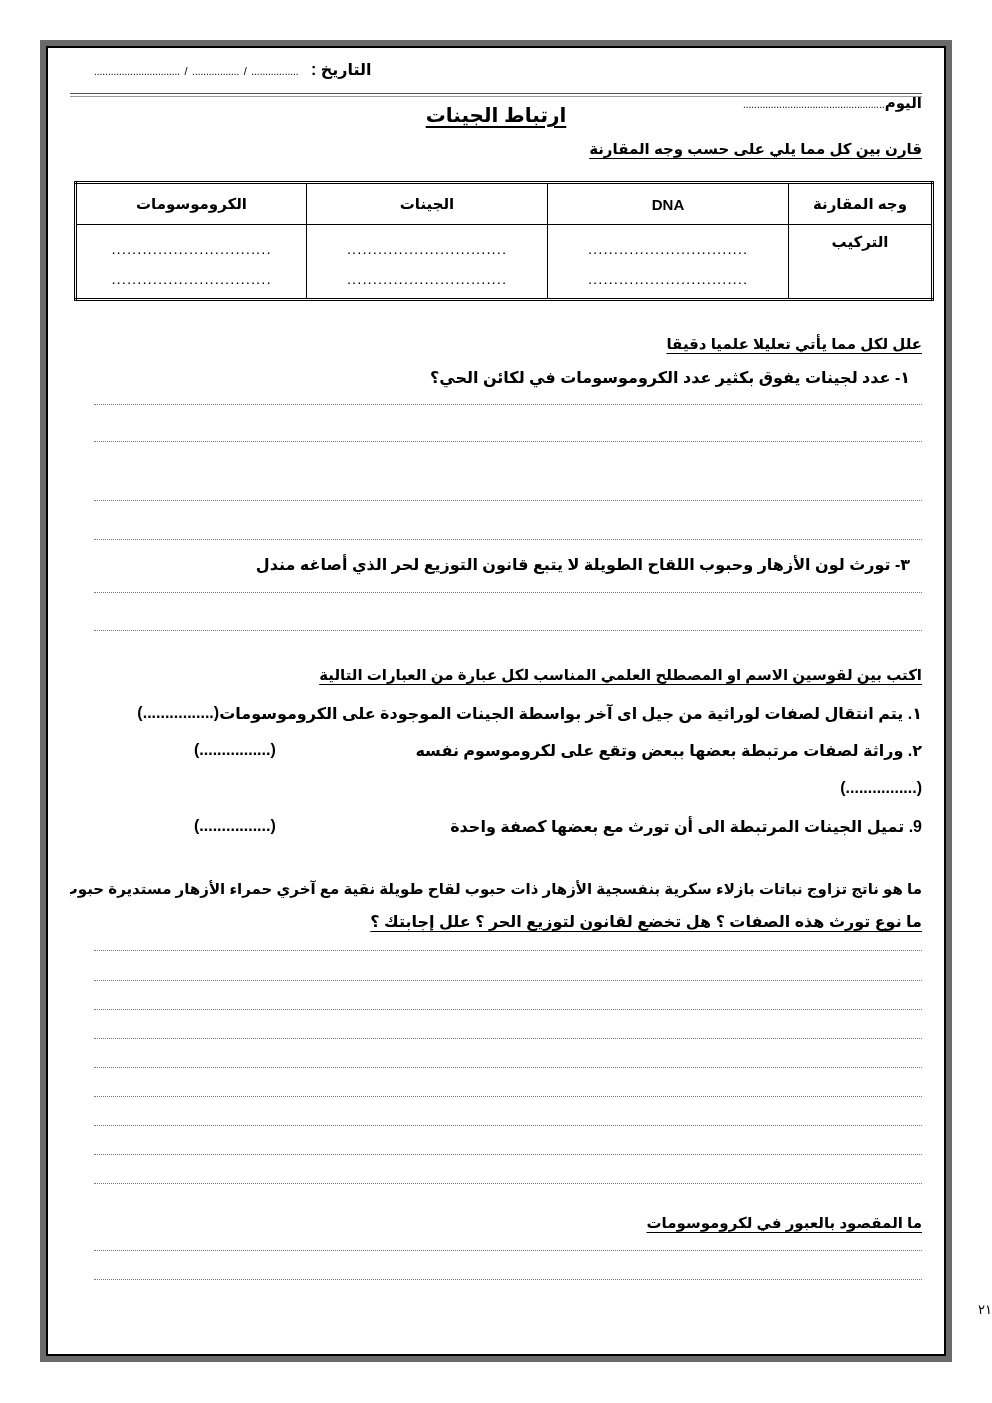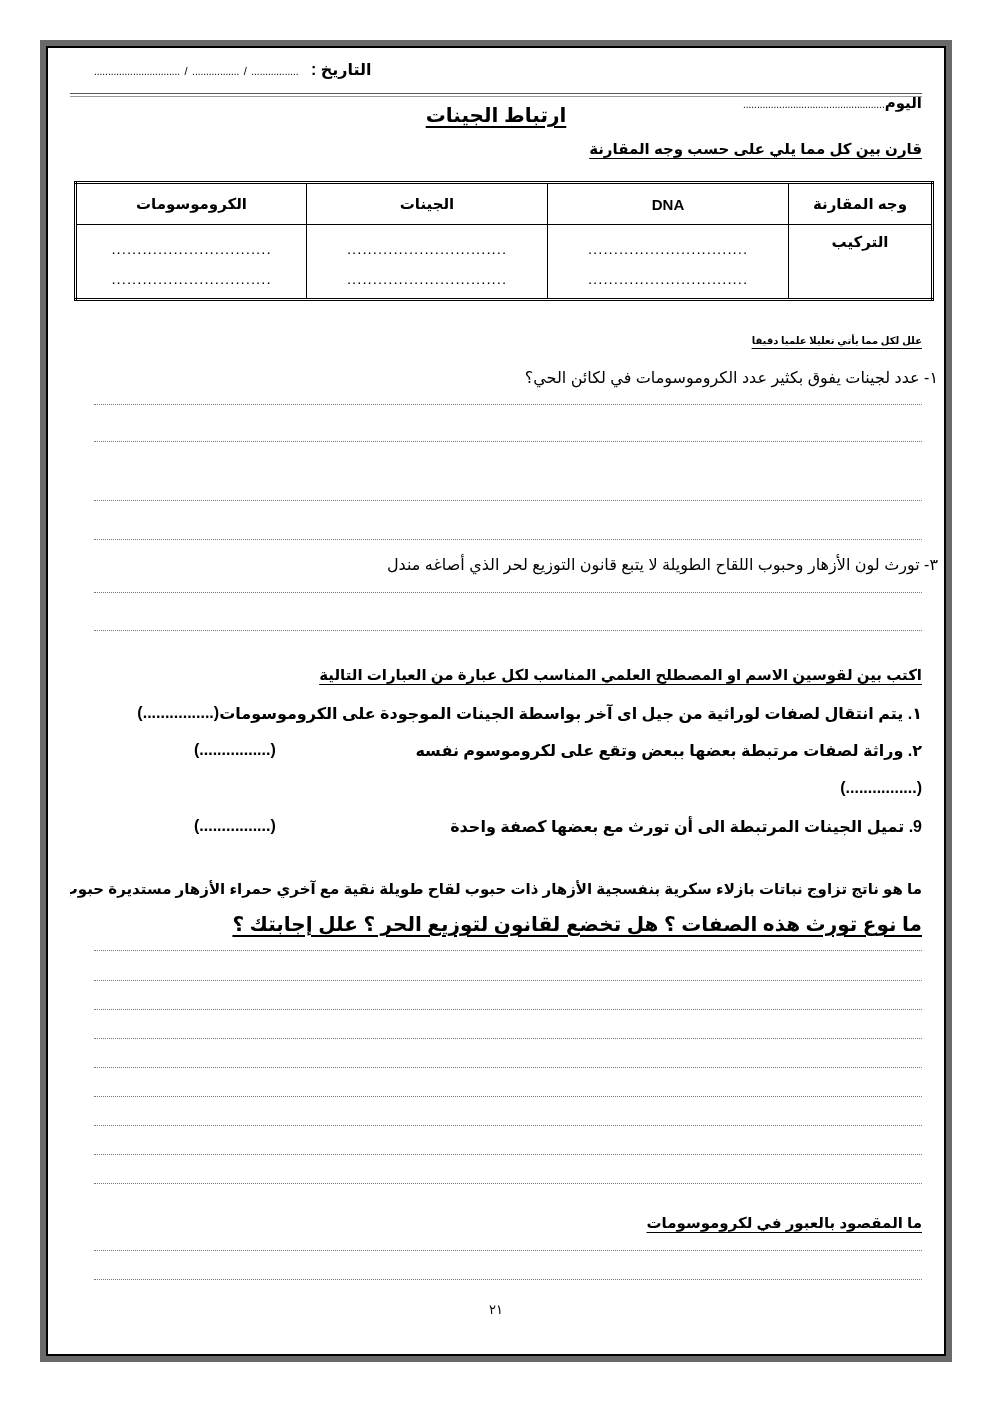--- a/index.html
+++ b/index.html
@@ -10,21 +10,21 @@
   .abs { position:absolute; }
   .b { font-weight:bold; }
   .u { text-decoration:underline; text-underline-offset:4px; }
   .dotline { position:absolute; left:94px; width:828px; height:0; border-top:1px dotted #777; }
   .hdr-rule { position:absolute; left:70px; width:852px; top:93px; height:2px; border-top:1px solid #555; border-bottom:1px solid #999; }
   table.cmp { position:absolute; left:74px; top:181px; width:860px; border-collapse:collapse; border:3px double #000; direction:rtl; }
   table.cmp th, table.cmp td { border:1px solid #000; text-align:center; font-size:15px; font-weight:bold; }
   table.cmp th { height:38px; }
   table.cmp td { height:64px; vertical-align:top; }
   .cell-dots { display:block; letter-spacing:1px; margin-top:8px; line-height:30px; font-weight:normal; }
-  .q { position:absolute; right:54px; font-size:16px; font-weight:normal; white-space:nowrap; }
+  .q { position:absolute; right:82px; font-size:16px; font-weight:bold; white-space:nowrap; }
   .fill-row { position:absolute; right:70px; left:194px; font-size:16px; font-weight:bold; white-space:nowrap; display:flex; justify-content:space-between; direction:rtl; }
   .paren { direction:ltr; font-weight:bold; }
 </style>
 </head>
 <body>
 
 <div class="frame-outer">
   <div class="frame-inner"></div>
 </div>
 
@@ -68,21 +68,21 @@
         <span class="cell-dots" style="margin-top:0;">...............................</span>
       </td>
       <td>
         <span class="cell-dots">...............................</span>
         <span class="cell-dots" style="margin-top:0;">...............................</span>
       </td>
     </tr>
   </tbody>
     </table>
 
-  <div class="abs b u" style="right:70px; top:335px; font-size:10px; white-space:nowrap;">علل لكل مما يأتي تعليلا علميا دقيقا</div>
+  <div class="abs b u" style="right:70px; top:335px; font-size:15px; white-space:nowrap;">علل لكل مما يأتي تعليلا علميا دقيقا</div>
 
   <div class="q" style="top:368px;">١- عدد لجينات يفوق بكثير عدد الكروموسومات في لكائن الحي؟</div>
   <div class="dotline" style="top:404px;"></div>
   <div class="dotline" style="top:441px;"></div>
 
   <div class="dotline" style="top:500px;"></div>
   <div class="dotline" style="top:539px;"></div>
 
   <div class="q" style="top:555px;">٣- تورث لون الأزهار وحبوب اللقاح الطويلة لا يتبع قانون التوزيع لحر الذي أصاغه مندل</div>
   <div class="dotline" style="top:592px;"></div>
@@ -100,30 +100,30 @@
   </div>
   <div class="fill-row" style="top:779px;">
     <span class="paren">(................)</span>
   </div>
   <div class="fill-row" style="top:817px;">
     <span>9.  تميل الجينات المرتبطة الى أن تورث مع بعضها كصفة واحدة</span>
     <span class="paren">(................)</span>
   </div>
 
   <div class="abs b u" style="right:70px; left:70px; top:880px; font-size:15px; white-space:nowrap; text-align:right; overflow:hidden;">ما هو ناتج تزاوج نباتات بازلاء سكرية بنفسجية الأزهار ذات حبوب لقاح طويلة نقية مع آخري حمراء الأزهار مستديرة  حبوب اللقاح</div>
-  <div class="abs b u" style="right:70px; top:912px; font-size:20px; white-space:nowrap;">ما نوع تورث هذه الصفات ؟ هل تخضع لقانون لتوزيع الحر ؟ علل إجابتك ؟</div>
+  <div class="abs b u" style="right:70px; top:912px; font-size:16px; white-space:nowrap;">ما نوع تورث هذه الصفات ؟ هل تخضع لقانون لتوزيع الحر ؟ علل إجابتك ؟</div>
 
   <div class="dotline" style="top:950px;"></div>
   <div class="dotline" style="top:980px;"></div>
   <div class="dotline" style="top:1009px;"></div>
   <div class="dotline" style="top:1038px;"></div>
   <div class="dotline" style="top:1067px;"></div>
   <div class="dotline" style="top:1096px;"></div>
   <div class="dotline" style="top:1125px;"></div>
   <div class="dotline" style="top:1154px;"></div>
   <div class="dotline" style="top:1183px;"></div>
 
   <div class="abs b u" style="right:70px; top:1214px; font-size:15px; white-space:nowrap;">ما المقصود بالعبور في لكروموسومات</div>
   <div class="dotline" style="top:1250px;"></div>
   <div class="dotline" style="top:1279px;"></div>
 
-  <div class="abs" style="left:0; right:0; top:1302px; text-align:center; font-size:13px;">٢١</div>
+  <div class="abs" style="left:0; right:0; top:1302px; font-size:13px;">٢١</div>
 </div>
 
 </body></html>

